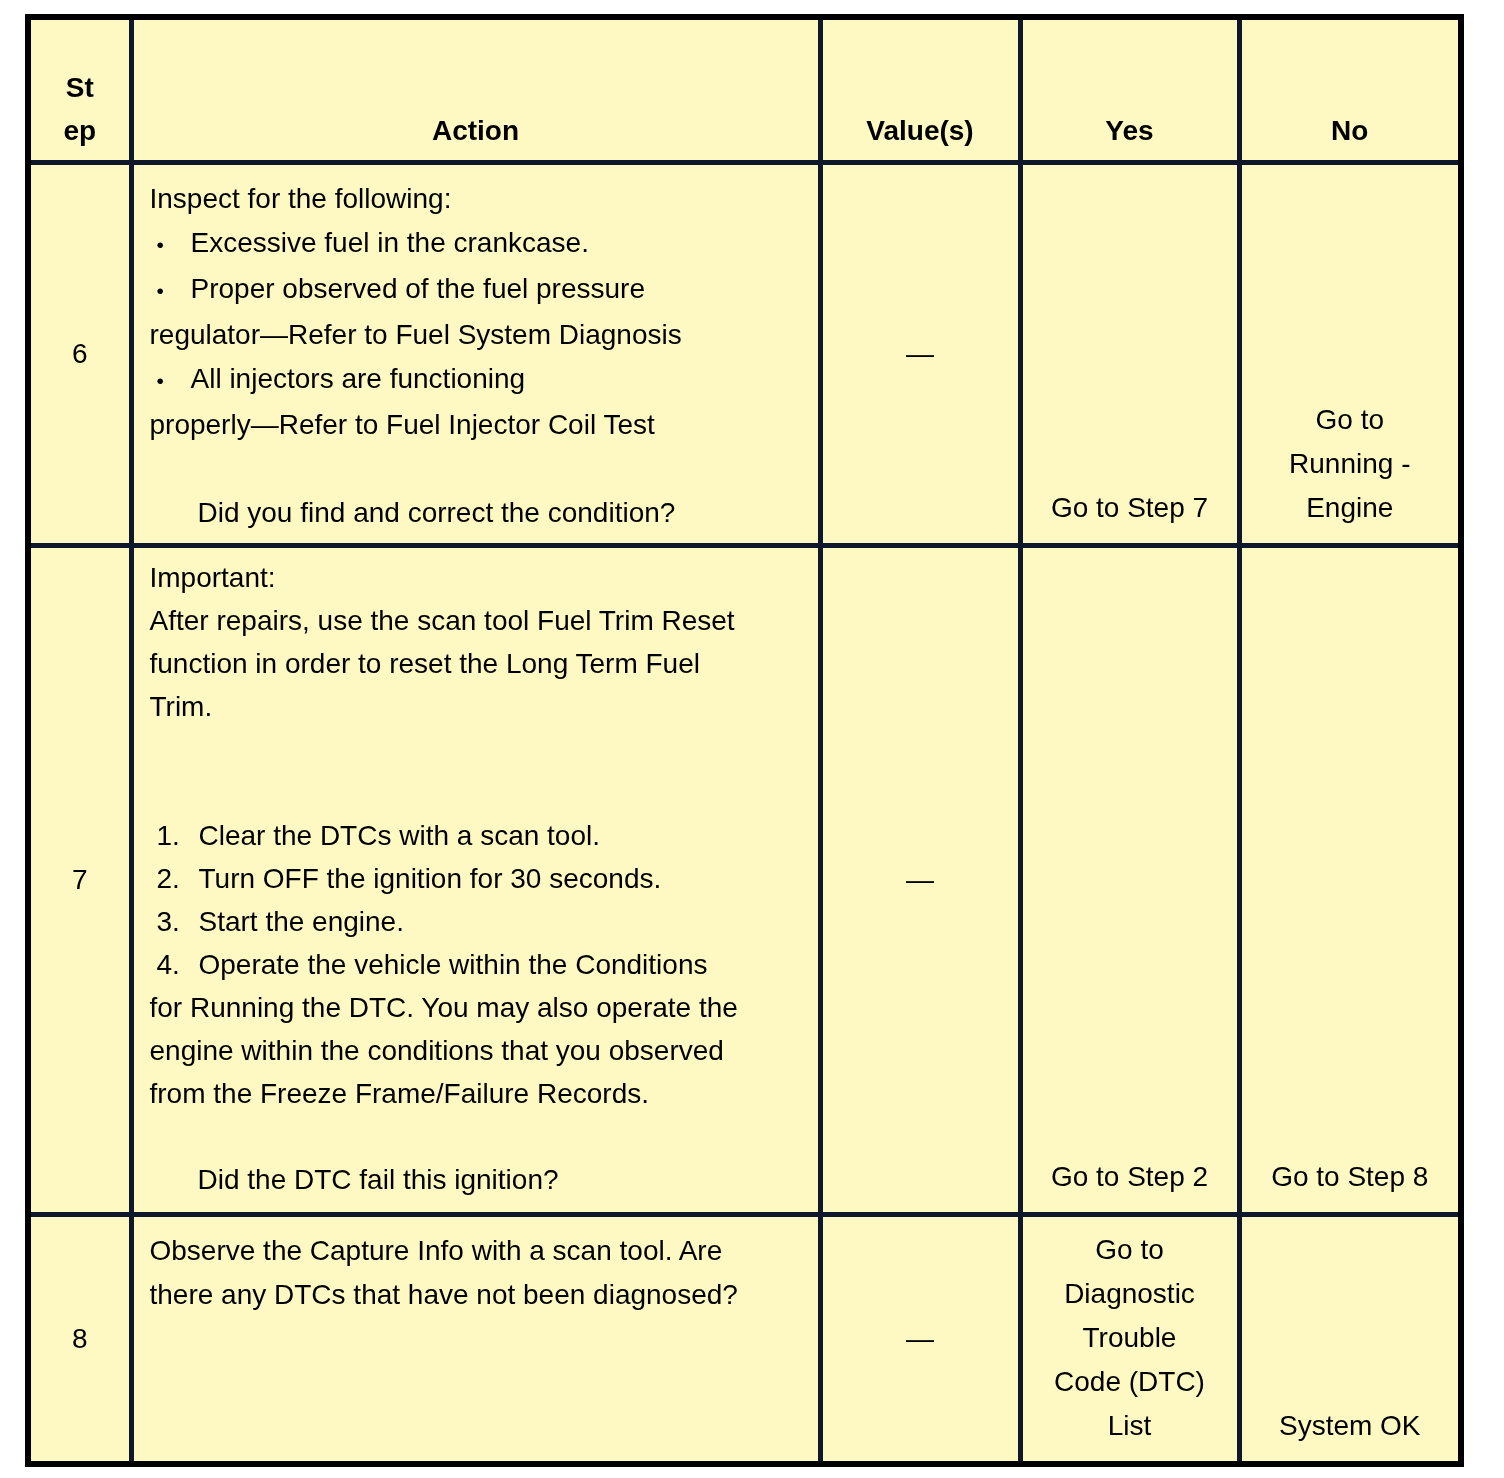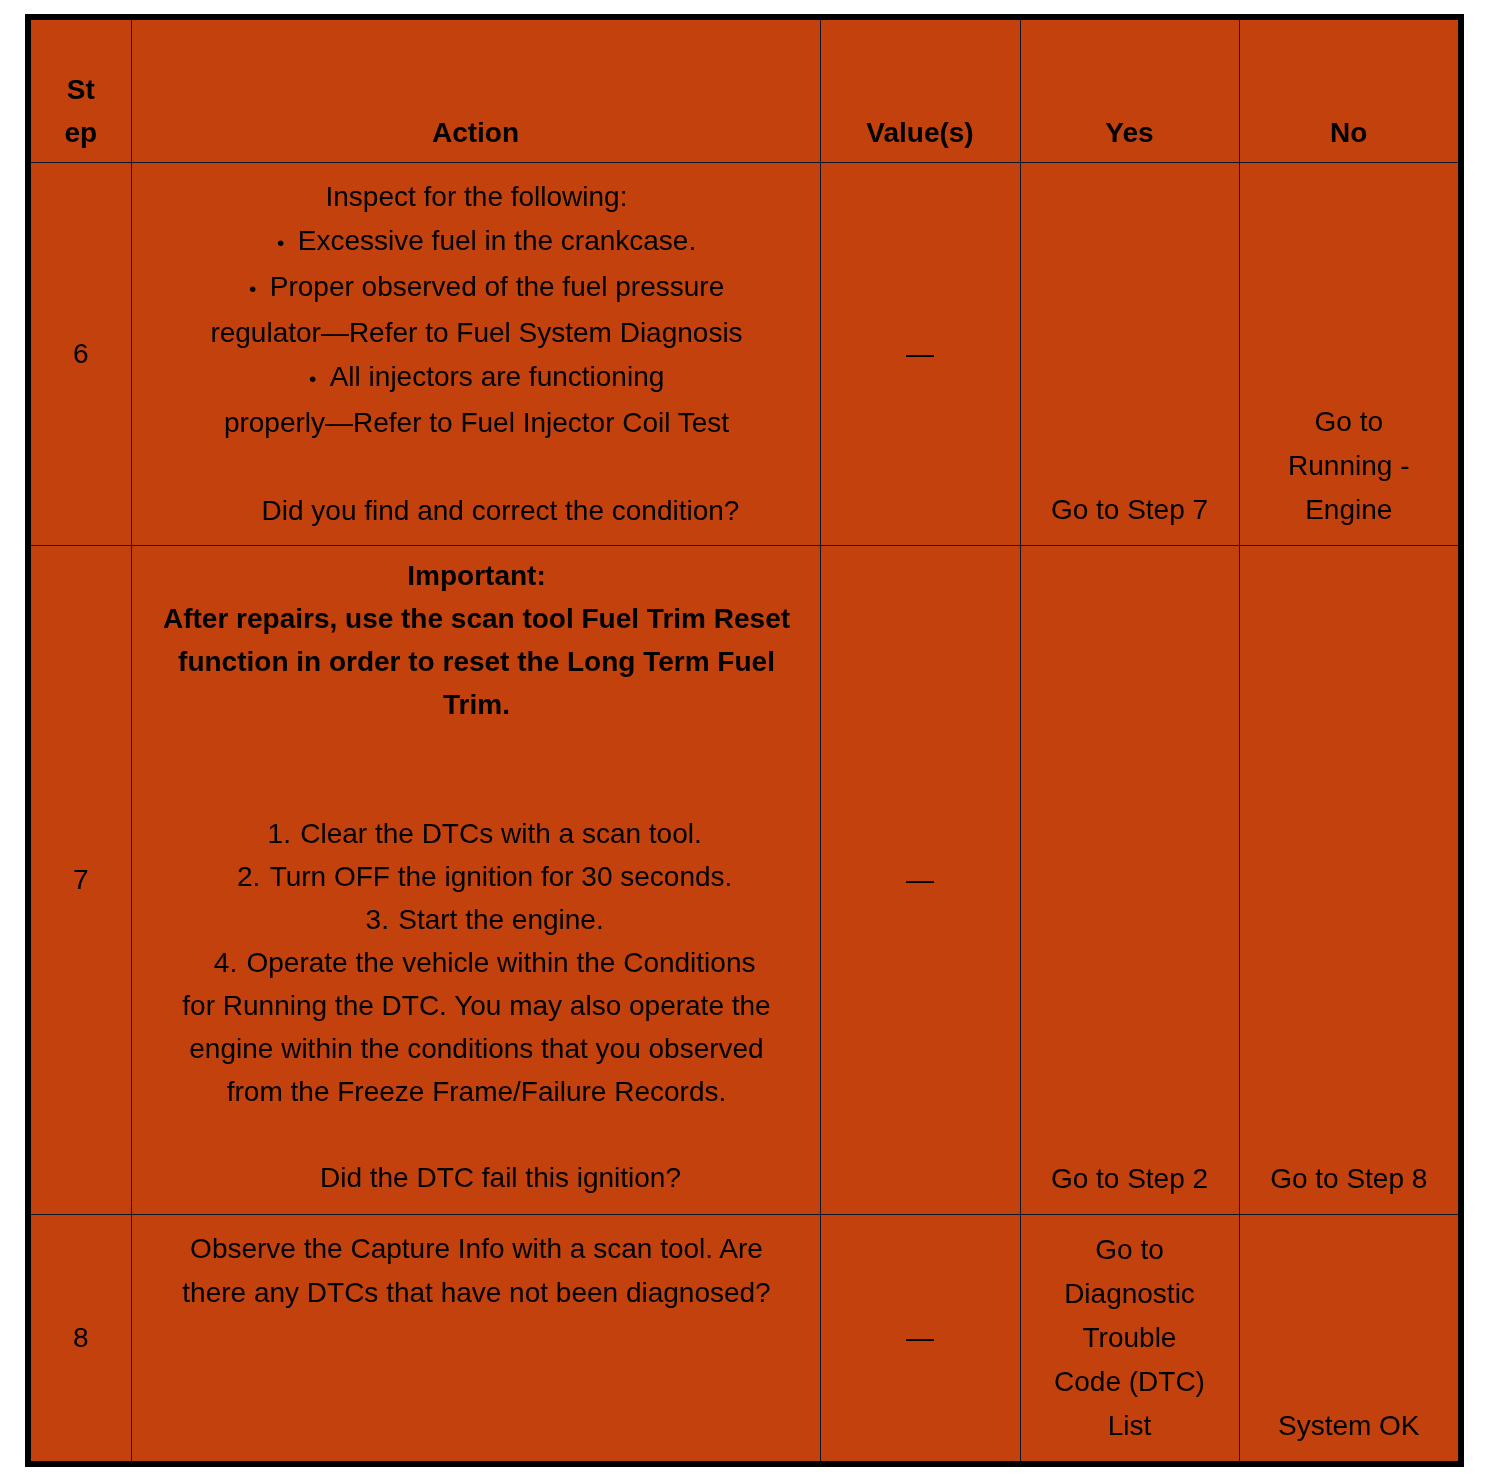--- a/index.html
+++ b/index.html
@@ -16,23 +16,23 @@
     position: absolute;
     left: 25px;
     top: 14px;
     width: 1433px;
     border-collapse: collapse;
     table-layout: fixed;
     border: 6px solid #000;
     font-size: 28px;
   }
   td, th {
-    border: 1px solid #0f172a;
+    border: 5px solid #0f172a;
     padding: 0;
-    background: #c2410c;
+    background: #fef9c3;
     overflow: hidden;
   }
   col.c-step   { width: 103px; }
   col.c-action { width: 689px; }
   col.c-values { width: 200px; }
   col.c-yes    { width: 219px; }
   col.c-no     { width: 222px; }
 
   tr.r-hdr  { height: 145px; }
   tr.r-six  { height: 383px; }
@@ -68,27 +68,26 @@
   .cell-goto {
     vertical-align: bottom;
     text-align: center;
     padding-bottom: 13px;
     line-height: 44px;
   }
   .line {
     line-height: 44px;
     min-height: 44px;
     white-space: nowrap;
-    text-align: center;
   }
   .cell-action.lh43 .line {
     line-height: 43px;
     min-height: 43px;
   }
-  .bold { font-weight: bold; }
+  .bold { font-weight: normal; }
   .q { padding-left: 7px; margin-left: 41px; }
   .dot {
     display: inline-block;
     width: 34px;
     padding-left: 7px;
     font-size: 21px;
   }
   .num {
     display: inline-block;
     width: 42px;

